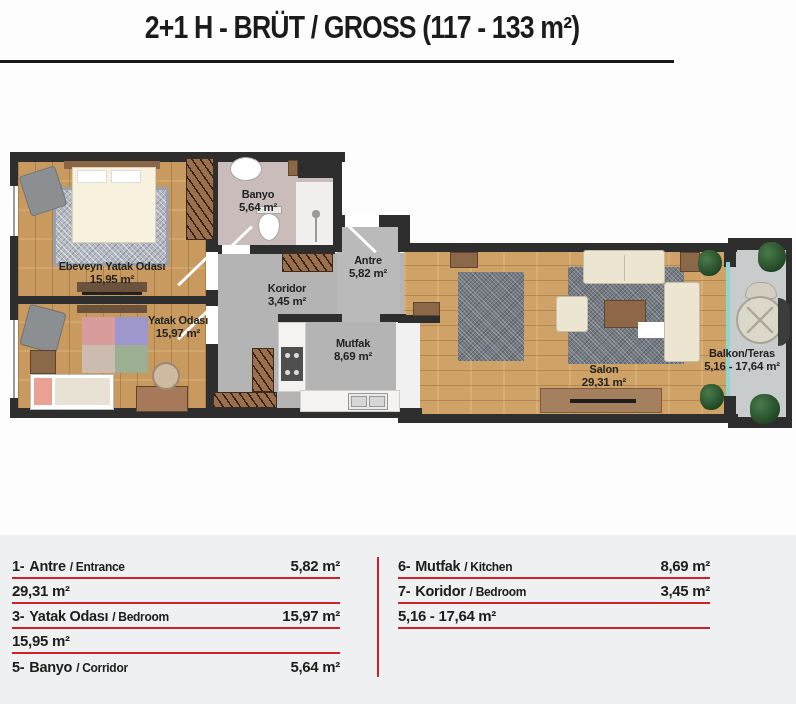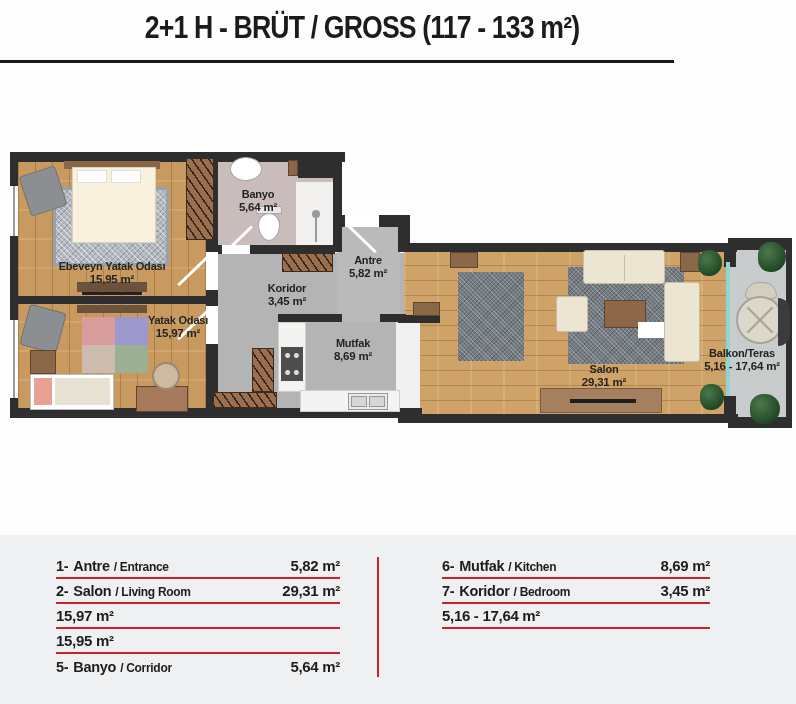--- a/index.html
+++ b/index.html
@@ -39,21 +39,21 @@
   .counter{position:absolute;background:#f4f3f1;border:1px solid #d0cec9;box-sizing:border-box;}
   
   .plabel{position:absolute;text-align:center;font-weight:bold;font-size:11px;line-height:13px;
           letter-spacing:-.2px;color:#232323;}
   .plabel .parea{font-size:11.5px;}
   
   .legend-bg{position:absolute;left:0;top:535px;width:796px;height:169px;background:#eef0f1;}
   .lcol{position:absolute;top:554px;}
   .lcol.left{left:12px;width:328px;}
   .lcol.right{left:398px;width:312px;}
-  .lrow{height:25px;display:flex;justify-content:space-between;align-items:center;white-space:nowrap;box-sizing:border-box;margin-left:44px;}
+  .lrow{height:25px;display:flex;justify-content:space-between;align-items:center;white-space:nowrap;box-sizing:border-box;}
   .lrow.u{border-bottom:2px solid #c8232a;}
   .lname{letter-spacing:-.3px;}
   .num,.tr{font-size:14.5px;font-weight:bold;}
   .num{margin-right:5px;}
   .en{font-size:12px;font-weight:bold;margin-left:4px;}
   .lval{font-size:15px;font-weight:bold;letter-spacing:-.3px;}
   .ldivider{position:absolute;left:377px;top:557px;width:2px;height:120px;background:#c8232a;}
 </style>
 </head>
 <body>
@@ -213,24 +213,24 @@
 
   <div class="legend-bg"></div>
   <div class="ldivider"></div>
 
   <div class="lcol left">
     <div class="lrow u">
       <span class="lname"><span class="num">1-</span><span class="tr">Antre</span><span class="en">/ Entrance</span></span>
       <span class="lval">5,82 m²</span>
     </div>
     <div class="lrow u">
-      <span class="lname"><span class="num">2-</span><span class="tr">Salon</span><span class="en">/ Living Room</span></span>
       <span class="lval">29,31 m²</span>
     </div>
     <div class="lrow u">
+      <span class="lname"><span class="num">3-</span><span class="tr">Yatak Odası</span><span class="en">/ Bedroom</span></span>
       <span class="lval">15,97 m²</span>
     </div>
     <div class="lrow u">
       <span class="lval">15,95 m²</span>
     </div>
     <div class="lrow">
       <span class="lname"><span class="num">5-</span><span class="tr">Banyo</span><span class="en">/ Corridor</span></span>
       <span class="lval">5,64 m²</span>
     </div>
   </div>

